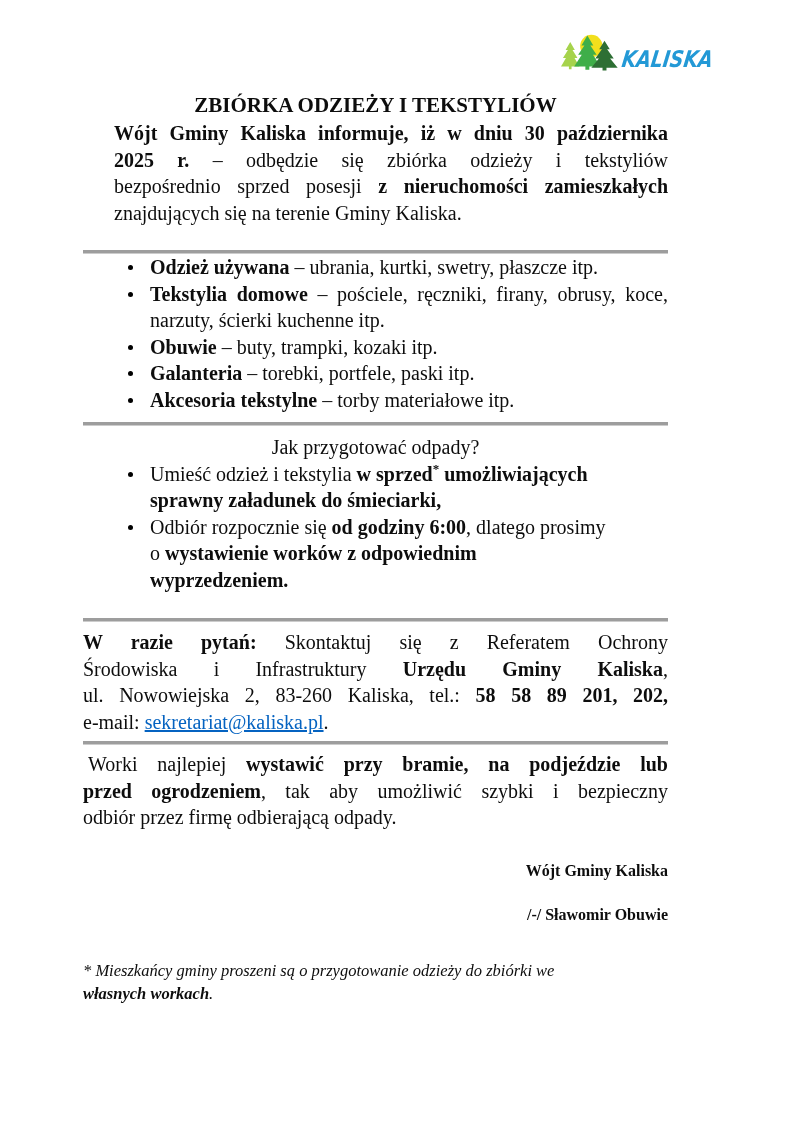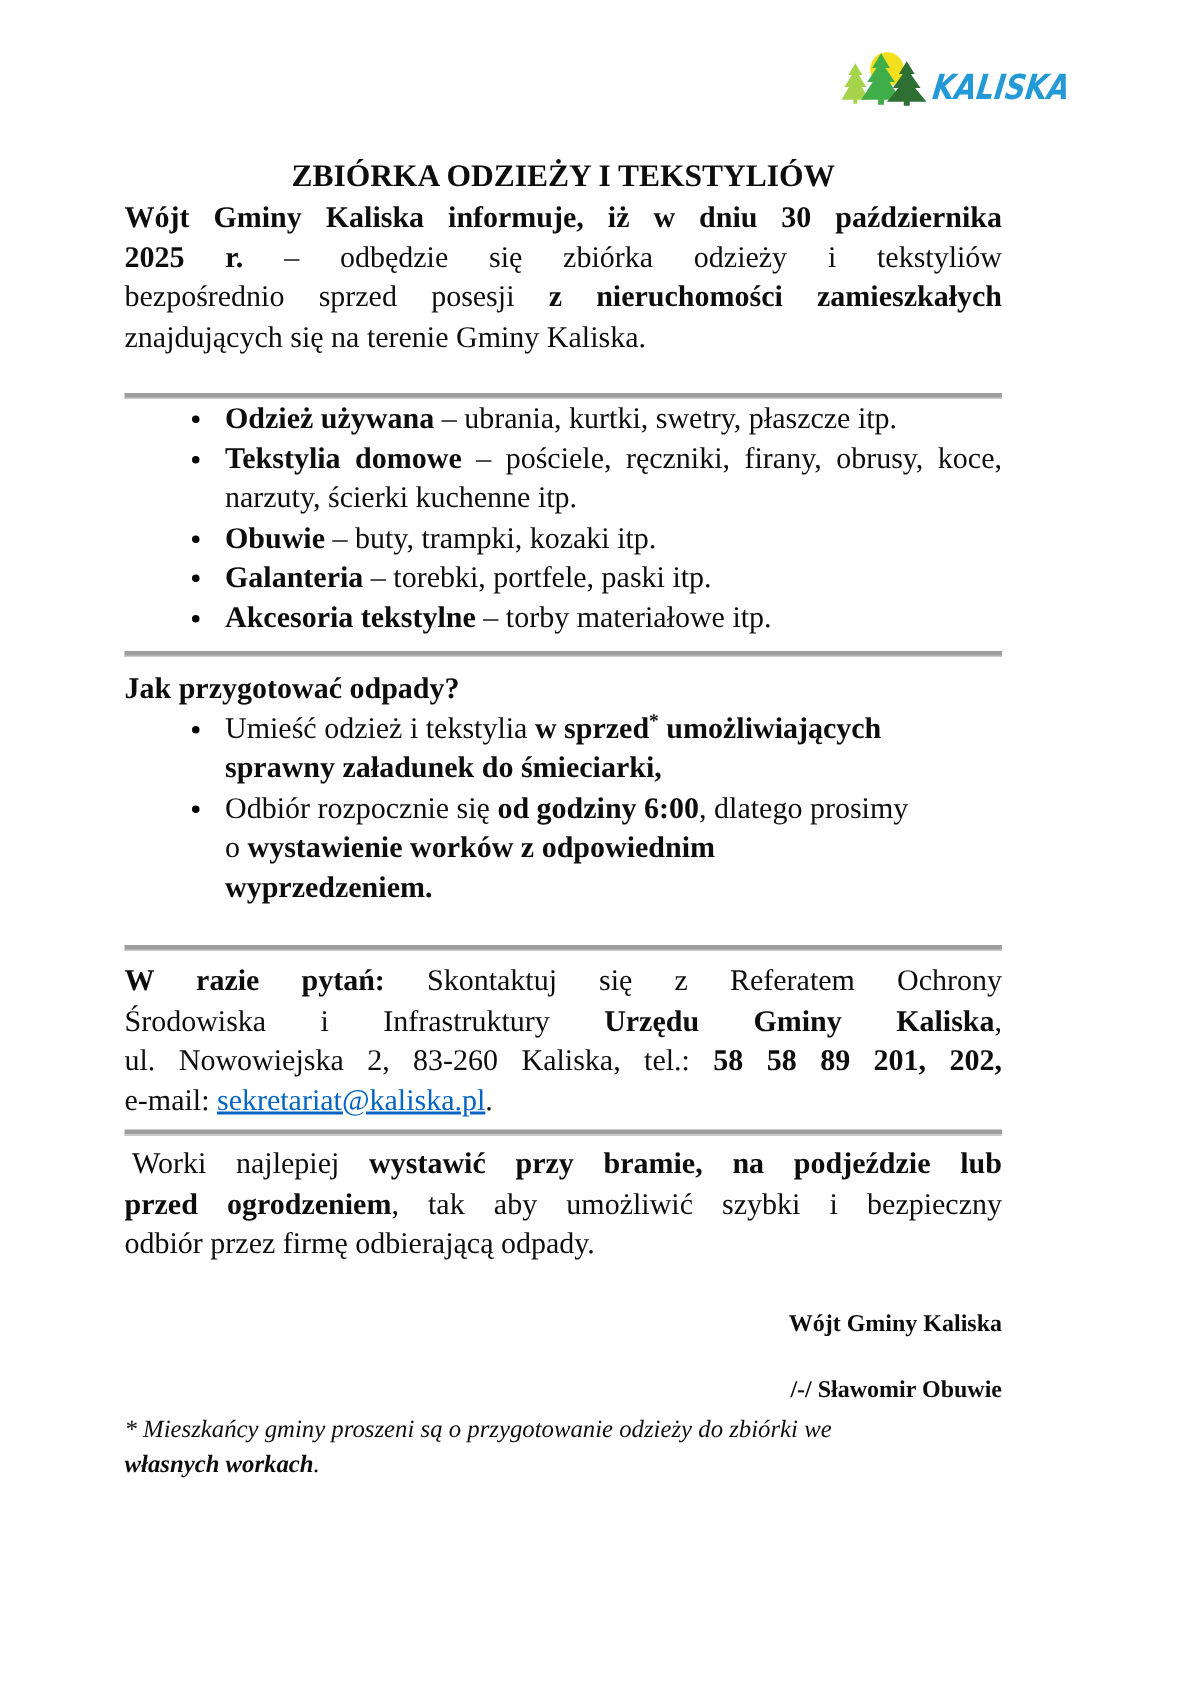--- a/index.html
+++ b/index.html
@@ -6,52 +6,52 @@
   .page{position:relative;width:800px;height:1131px;background:#fff;overflow:hidden;
         font-family:"Liberation Serif",serif;color:#0d0d0d;}
   
   .logo{position:absolute;left:561px;top:24px;display:flex;align-items:flex-start;gap:3px;}
   .logo svg{display:block;}
   .logo-text{font-family:"DejaVu Sans",sans-serif;font-weight:bold;font-style:italic;
              font-size:23px;color:var(--logo-text-blue,#2399d6);
              transform:skewX(-8deg) scaleX(.82);transform-origin:left center;
              margin-top:22px;letter-spacing:0px;white-space:nowrap;}
   
-  .content{position:absolute;left:83px;top:12px;width:585px;font-size:20px;}
+  .content{position:absolute;left:83px;top:0;width:585px;font-size:20px;}
   .title{margin:93px 0 0;font-size:21px;line-height:25px;font-weight:bold;text-align:center;}
   .block{margin:0;}
   .line{line-height:26.5px;white-space:nowrap;text-align:left;}
   .line.jl{white-space:normal;text-align:justify;text-align-last:justify;}
   .line.ind{padding-left:5px;}
   .b{font-weight:bold;}
   .i{font-style:italic;}
   sup{font-size:13px;line-height:0;vertical-align:super;}
   a.link{color:var(--link-blue,#0563C1);text-decoration:underline;cursor:pointer;}
   .divider{height:3px;background:var(--divider-gray,#9d9d9d);border-bottom:1px solid #cccccc;}
   
   ul.blist{list-style:none;margin:0;padding:0;}
   ul.blist li{position:relative;padding-left:67px;}
   ul.blist li::before{content:"";position:absolute;left:45px;top:11px;width:5px;height:5px;
                       border-radius:50%;background:#000;}
   
-  .intro{margin-top:2px;}
+  .intro{margin-top:2px;margin-left:31px;}
   .div1{margin-top:24px;}
   .lead{margin-top:7px;}
   .list1{margin-top:2px;}
   .div2{margin-top:9px;}
-  .heading2{margin-top:8px;font-weight:bold;line-height:26.5px;}
+  .heading2{margin-top:8px;font-weight:normal;line-height:26.5px;text-align:center;}
   .list2{margin-top:2px;}
   .div3{margin-top:25px;}
   .contact{margin-top:7px;}
   .div4{margin-top:6px;}
   .placement{margin-top:6px;}
   .sig{ text-align:right;font-weight:bold;font-size:16px;line-height:26.5px;margin:0;}
   .sig-role{margin-top:27px;}
   .sig-name{margin-top:18px;}
-  .footnote{font-size:16.5px;}
+  .footnote{margin-top:30px;font-size:16.5px;}
   .footnote .line{line-height:23px;}
 </style>
 </head>
 <body>
 
 <div class="page">
 
   <div class="logo">
     <svg width="58" height="56" viewBox="0 0 88 60" aria-hidden="true">
       <circle cx="46" cy="21" r="17" fill="#f2df1d"></circle>

